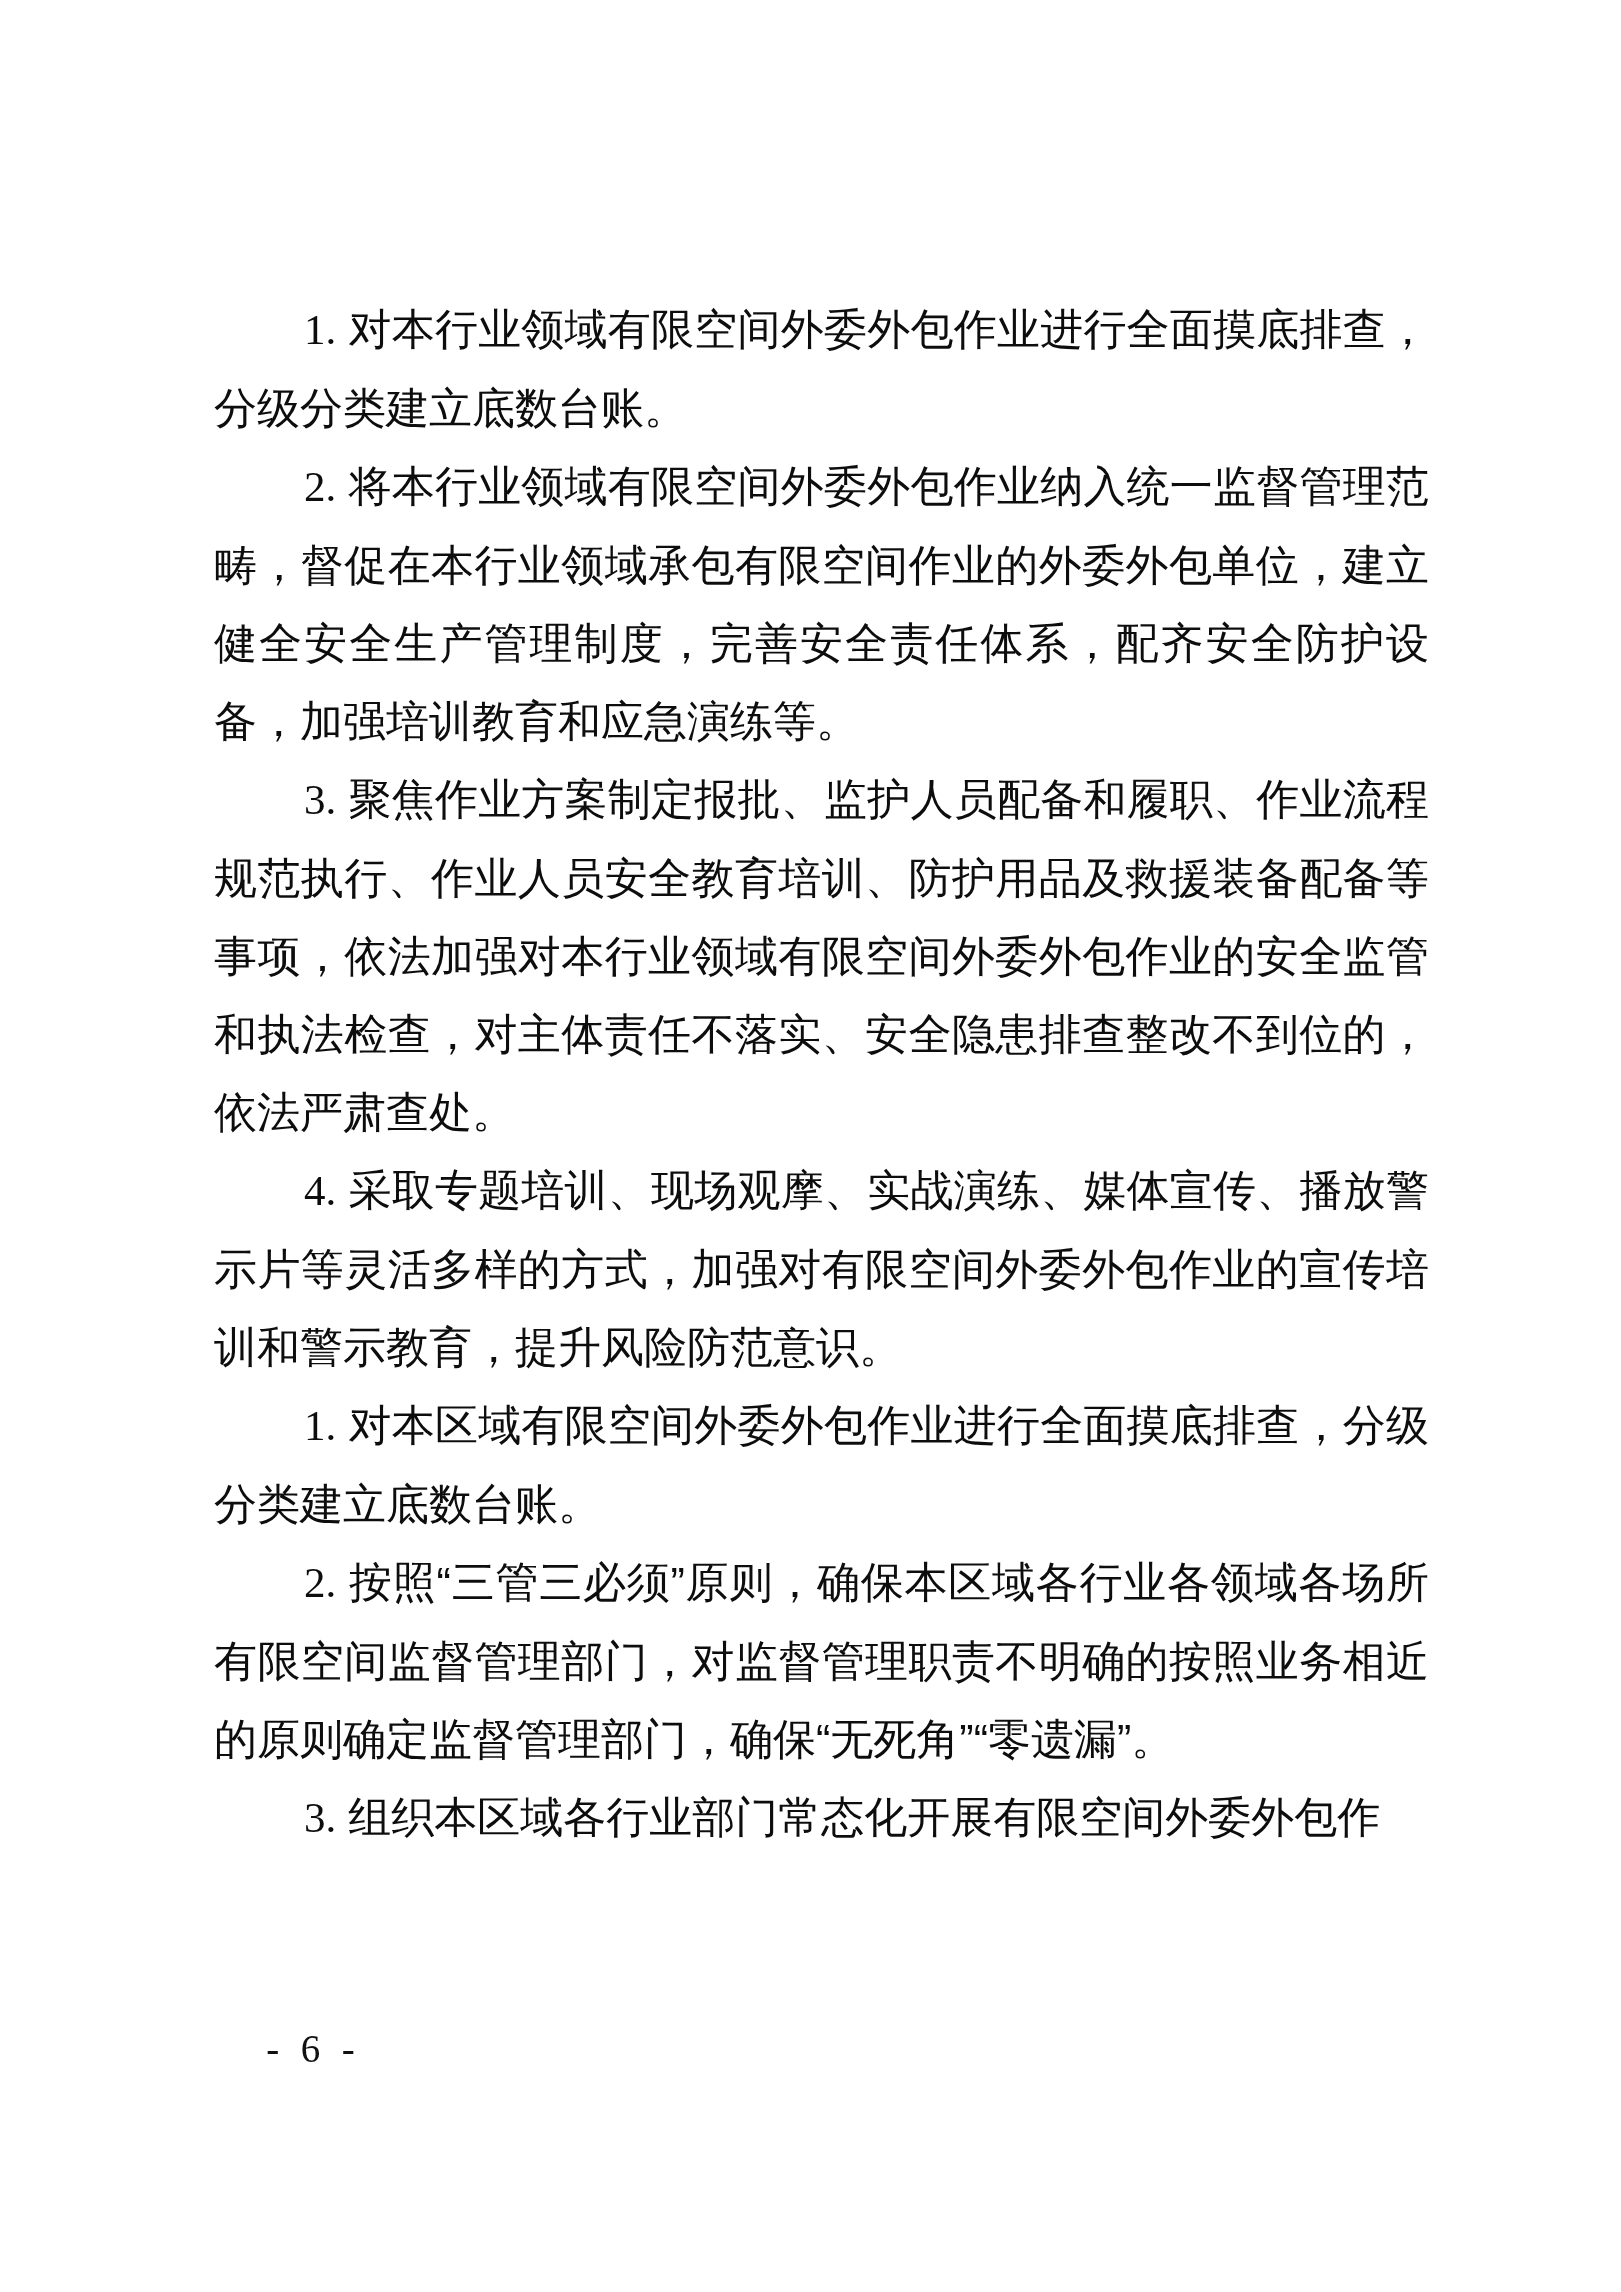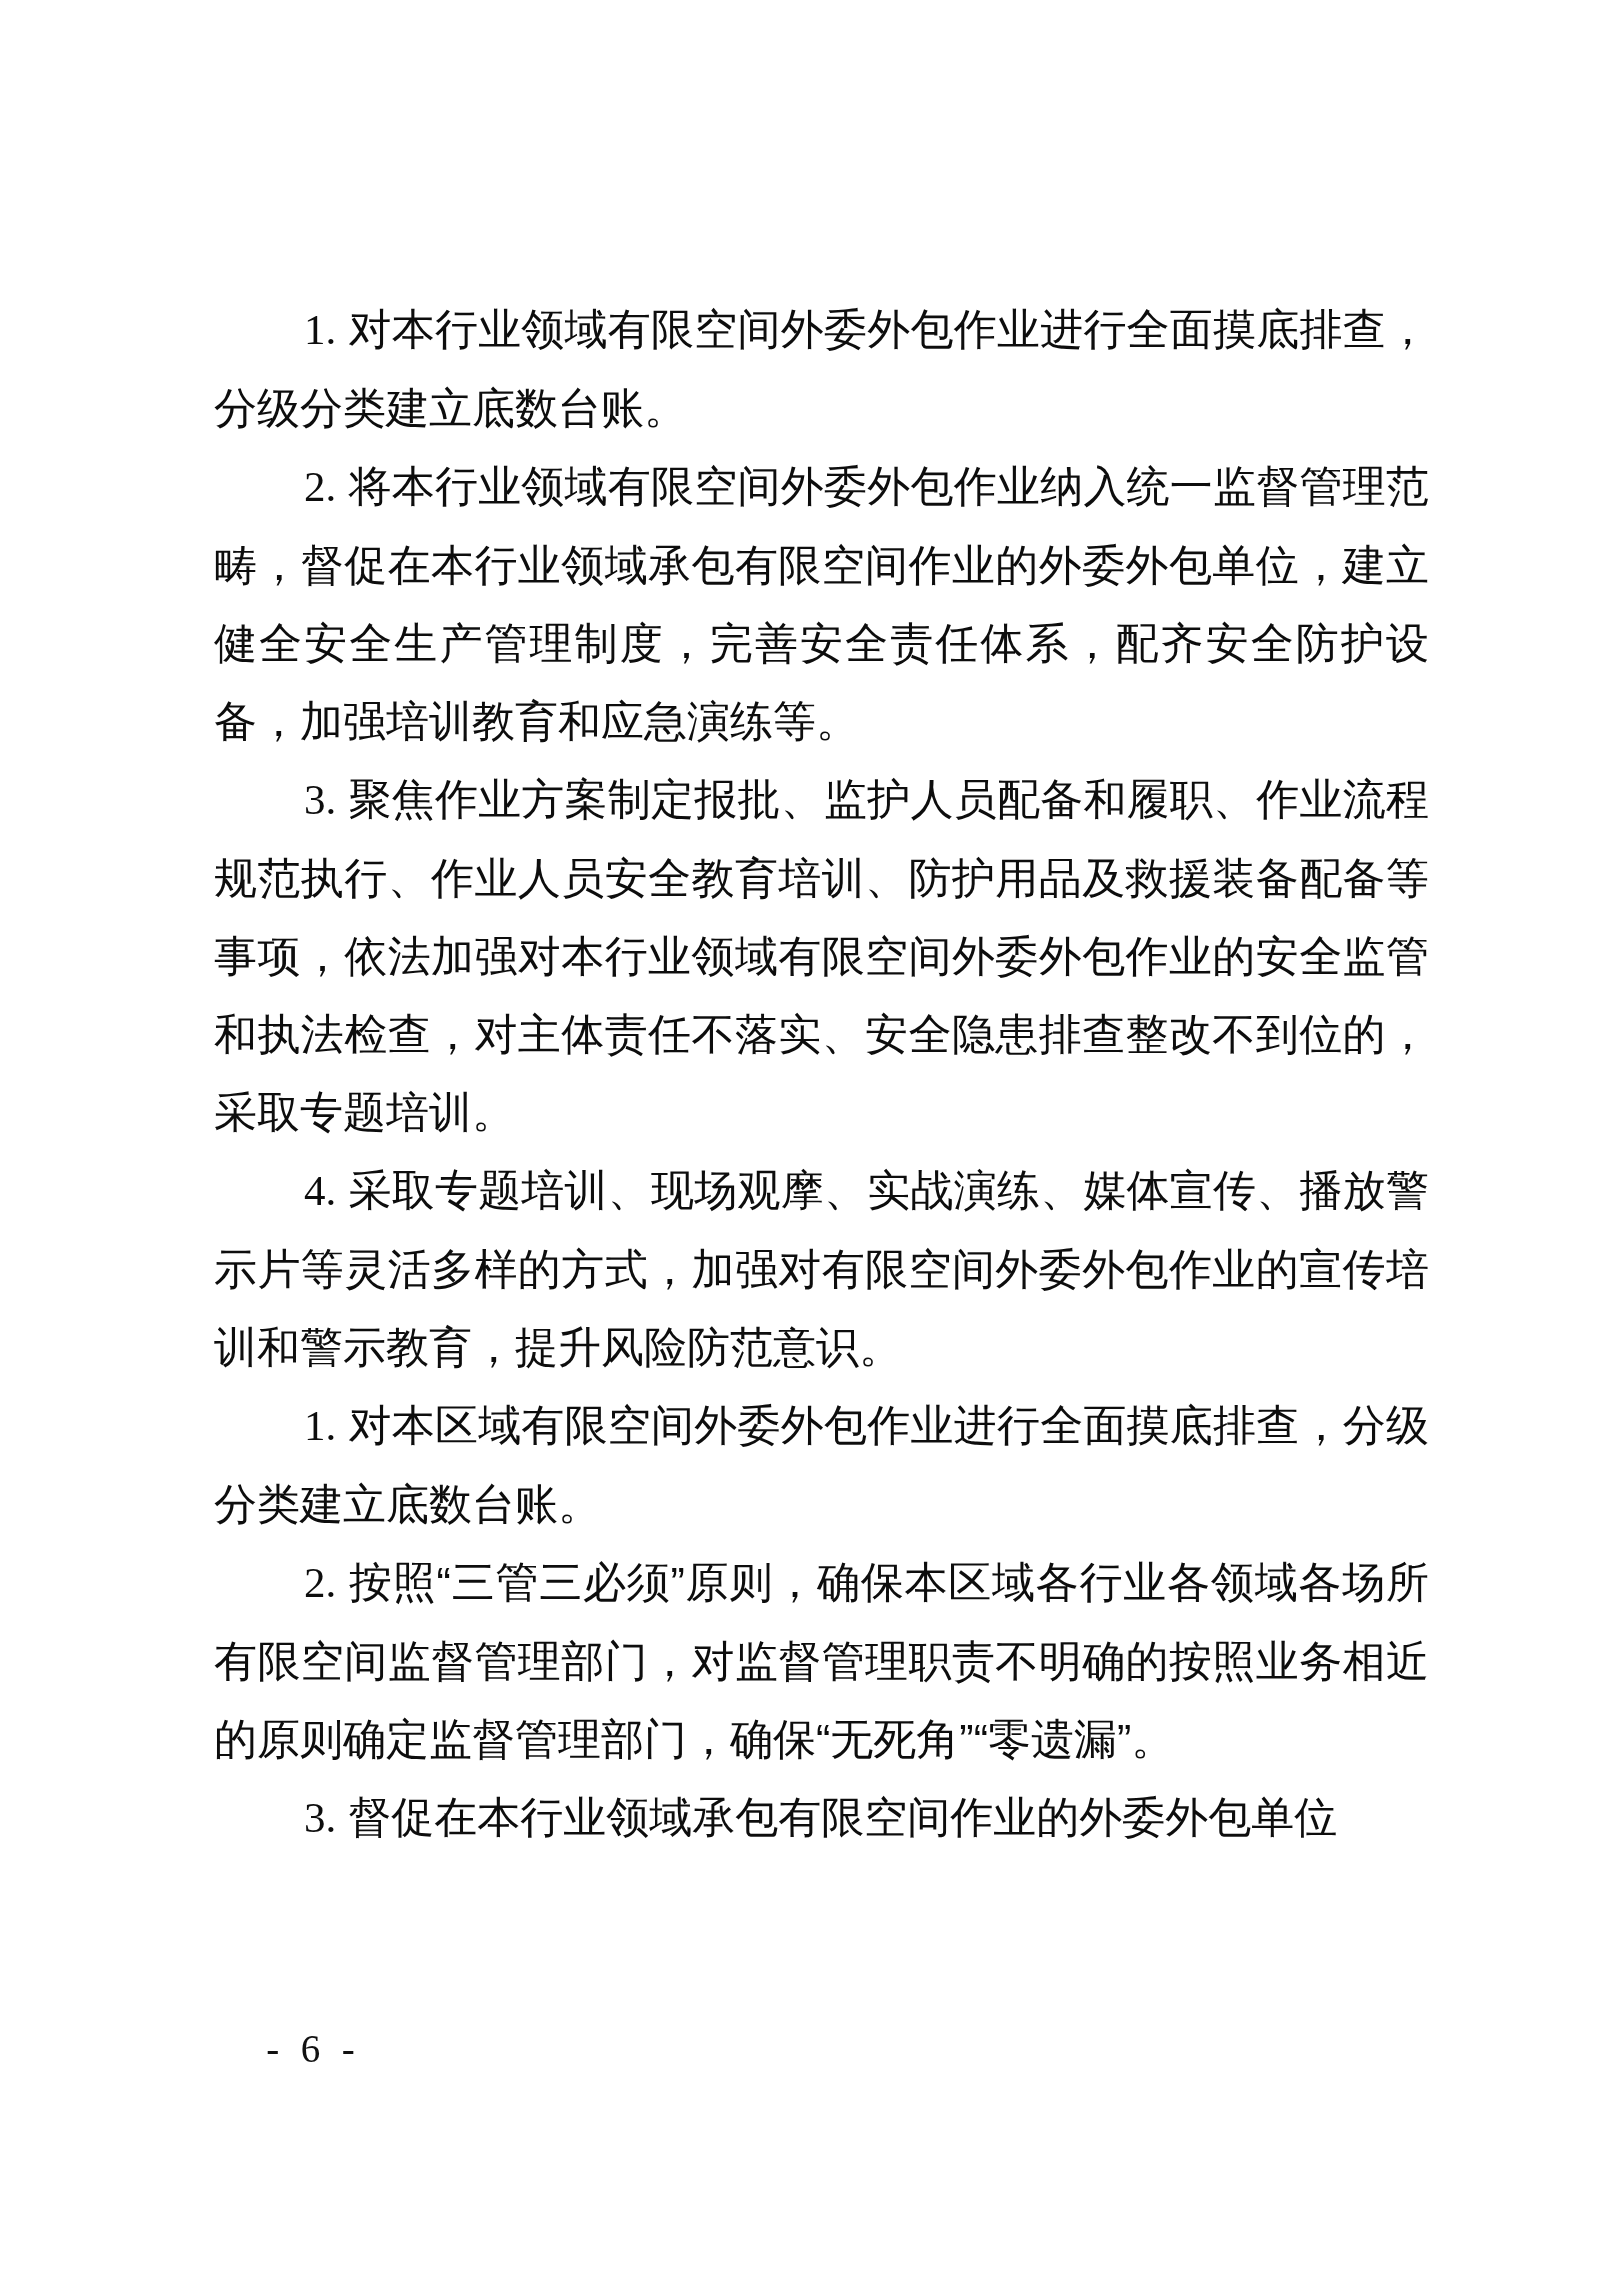--- a/index.html
+++ b/index.html
@@ -76,29 +76,29 @@
 <body>
 
 <div class="page">
 
   <div class="text-body">
 
     <p class="para"><span class="num">1.</span> <span>对本行业领域有限空间外委外包作业进行全面摸底排查，分级分类建立底数台账。</span></p>
 
     <p class="para"><span class="num">2.</span> <span>将本行业领域有限空间外委外包作业纳入统一监督管理范畴，督促在本行业领域承包有限空间作业的外委外包单位，建立健全安全生产管理制度，完善安全责任体系，配齐安全防护设备，加强培训教育和应急演练等。</span></p>
 
-    <p class="para"><span class="num">3.</span> <span>聚焦作业方案制定报批、监护人员配备和履职、作业流程规范执行、作业人员安全教育培训、防护用品及救援装备配备等事项，依法加强对本行业领域有限空间外委外包作业的安全监管和执法检查，对主体责任不落实、安全隐患排查整改不到位的，采取专题培训。</span></p>
+    <p class="para"><span class="num">3.</span> <span>聚焦作业方案制定报批、监护人员配备和履职、作业流程规范执行、作业人员安全教育培训、防护用品及救援装备配备等事项，依法加强对本行业领域有限空间外委外包作业的安全监管和执法检查，对主体责任不落实、安全隐患排查整改不到位的，依法严肃查处。</span></p>
 
     <p class="para"><span class="num">4.</span> <span>采取专题培训、现场观摩、实战演练、媒体宣传、播放警示片等灵活多样的方式，加强对有限空间外委外包作业的宣传培训和警示教育，提升风险防范意识。</span></p>
 
 
     <p class="para"><span class="num">1.</span> <span>对本区域有限空间外委外包作业进行全面摸底排查，分级分类建立底数台账。</span></p>
 
     <p class="para"><span class="num">2.</span> <span>按照“三管三必须”原则，确保本区域各行业各领域各场所有限空间监督管理部门，对监督管理职责不明确的按照业务相近的原则确定监督管理部门，确保“无死角”“零遗漏”。</span></p>
 
-    <p class="para"><span class="num">3.</span> <span>督促在本行业领域承包有限空间作业的外委外包单位</span></p>
+    <p class="para"><span class="num">3.</span> <span>组织本区域各行业部门常态化开展有限空间外委外包作</span></p>
 
   </div>
 
   <div class="page-number">- 6 -</div>
 
 </div>
 
 
 </body></html>

